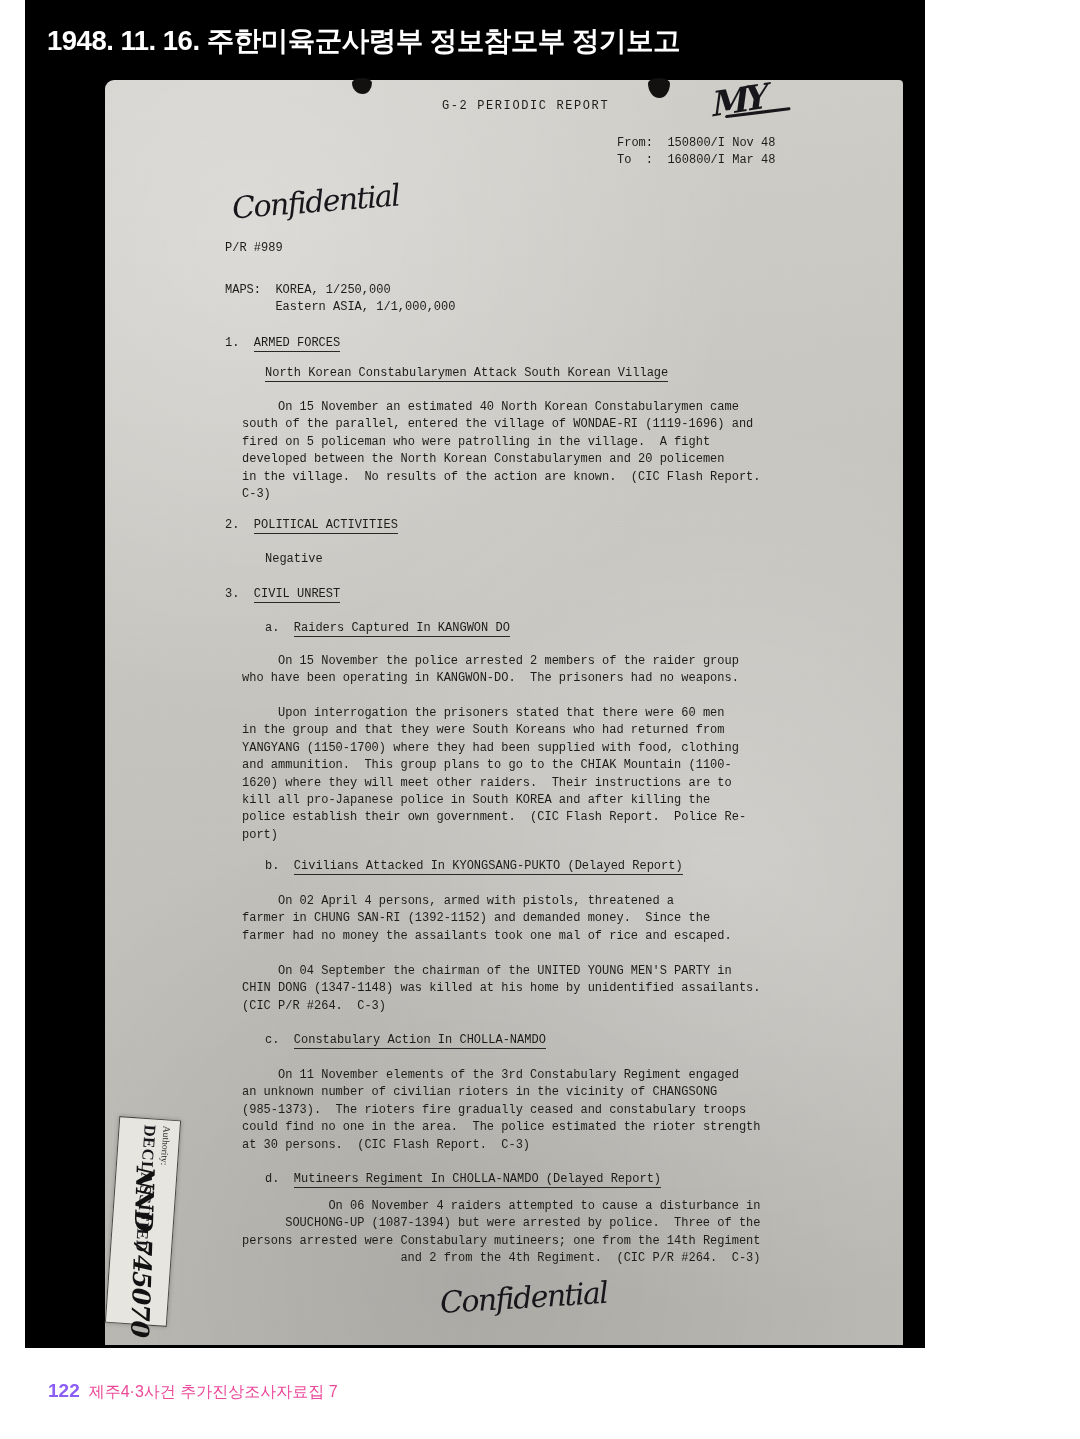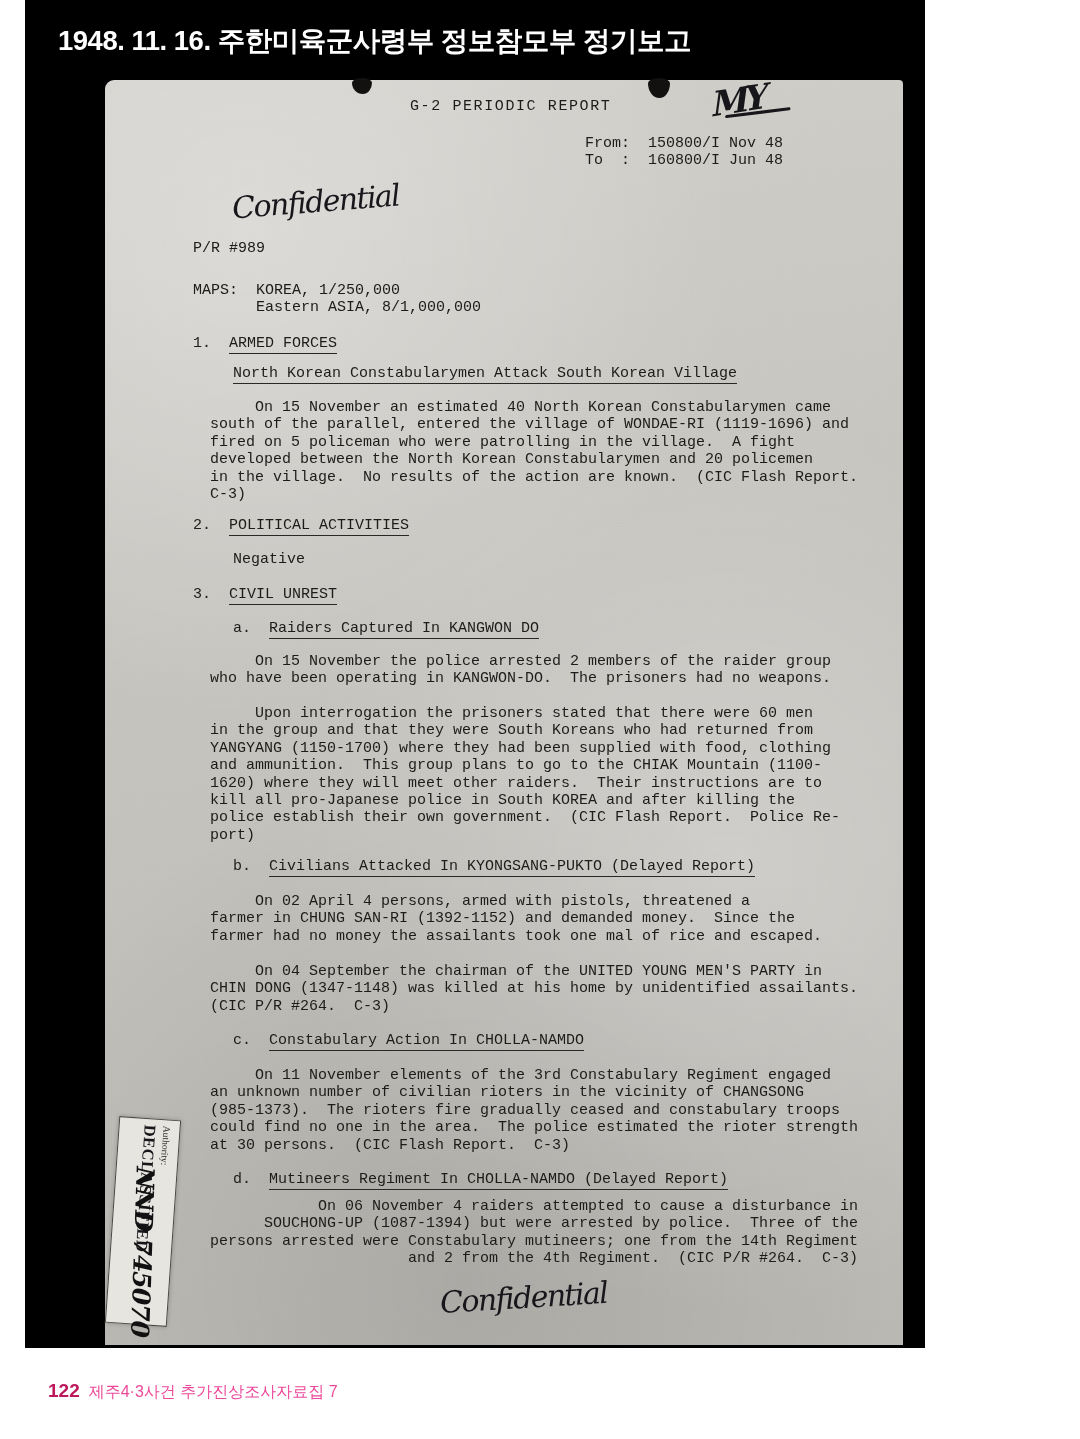--- a/index.html
+++ b/index.html
@@ -28,21 +28,21 @@
 
   
   .title-bar {
     position: absolute;
     left: 25px;
     top: 10px;
     width: 1042px;
     height: 62px;
     display: flex;
     align-items: center;
-    padding-left: 33px;
+    padding-left: 22px;
     box-sizing: border-box;
     z-index: 5;
   }
   .title-text {
     color: #ffffff;
     font-size: 27.5px;
     font-weight: bold;
     letter-spacing: -0.5px;
     white-space: nowrap;
     font-family: "Liberation Sans", sans-serif;
@@ -77,24 +77,25 @@
       repeating-linear-gradient(0deg, rgba(0,0,0,0.035) 0px, rgba(0,0,0,0) 1px, rgba(0,0,0,0) 2px, rgba(0,0,0,0.028) 3px),
       repeating-linear-gradient(90deg, rgba(0,0,0,0.030) 0px, rgba(0,0,0,0) 1px, rgba(0,0,0,0) 2px, rgba(255,255,255,0.030) 3px);
   }
 
   
   .doc {
     position: absolute;
     inset: 0;
     padding: 6px;
     font-family: "Liberation Mono", "DejaVu Sans Mono", monospace;
-    font-size: 15px;
+    font-size: 12px;
     line-height: 17.4px;
     color: #1d1c1a;
     z-index: 3;
+    margin-left: 32px;
   }
   .doc .ln { white-space: pre; }
 
   .blk { position: absolute; }
 
   .ttl-center { left: 305px; top: 18px; letter-spacing: 1.6px; }
 
   .fromto { left: 480px; top: 55px; }
   .hq     { left: 480px; top: 100px; }
 
@@ -237,21 +238,21 @@
     left: 48px;
     top: 1380px;
     display: flex;
     align-items: baseline;
     gap: 9px;
     z-index: 5;
   }
   .footer-page {
     font-size: 19px;
     font-weight: bold;
-    color: #be185d;
+    color: #8b5cf6;
     font-family: "Liberation Sans", sans-serif;
   }
   .footer-label {
     font-size: 16px;
     color: #ec4899;
     font-family: "Liberation Sans", sans-serif;
   }
 </style>
 </head>
 <body>
@@ -263,29 +264,29 @@
 </div>
 
 <div class="paper">
 
   <div class="doc">
 
     <div class="blk ttl-center ln">G-2 PERIODIC REPORT</div>
 
     <div class="blk fromto">
       <div class="ln">From:  150800/I Nov 48</div>
-      <div class="ln">To  :  160800/I Jun 48</div>
+      <div class="ln">To  :  160800/I Mar 48</div>
     </div>
 
 
     <div class="blk pr ln">P/R #989</div>
 
     <div class="blk maps">
       <div class="ln">MAPS:  KOREA, 1/250,000</div>
-      <div class="ln">       Eastern ASIA, 8/1,000,000</div>
+      <div class="ln">       Eastern ASIA, 1/1,000,000</div>
     </div>
 
     <div class="blk s1num ln"><span>1.</span>&nbsp;&nbsp;<span class="u">ARMED FORCES</span></div>
 
     <div class="blk s1sub ln"><span class="u">North Korean Constabularymen Attack South Korean Village</span></div>
 
     <div class="blk s1body ln">     On 15 November an estimated 40 North Korean Constabularymen came
 south of the parallel, entered the village of WONDAE-RI (1119-1696) and
 fired on 5 policeman who were patrolling in the village.  A fight
 developed between the North Korean Constabularymen and 20 policemen

